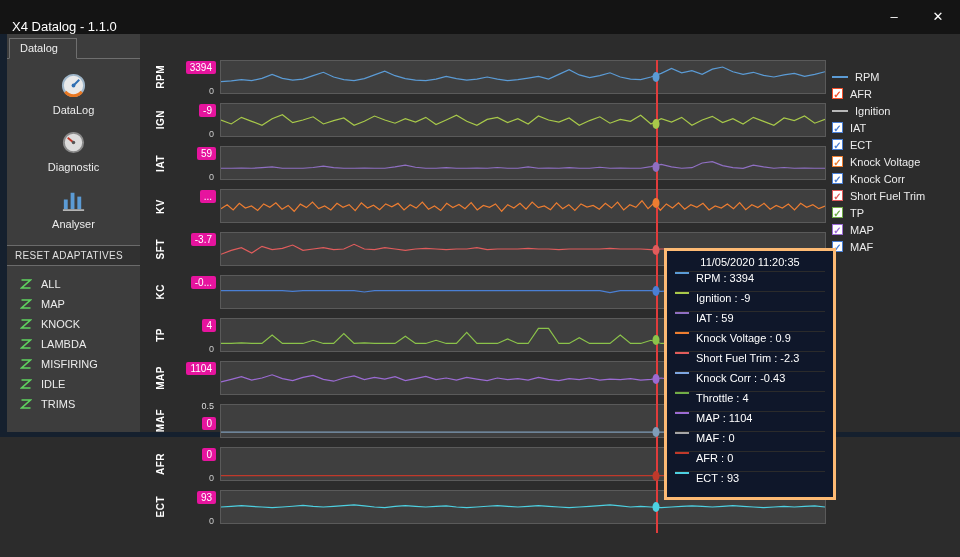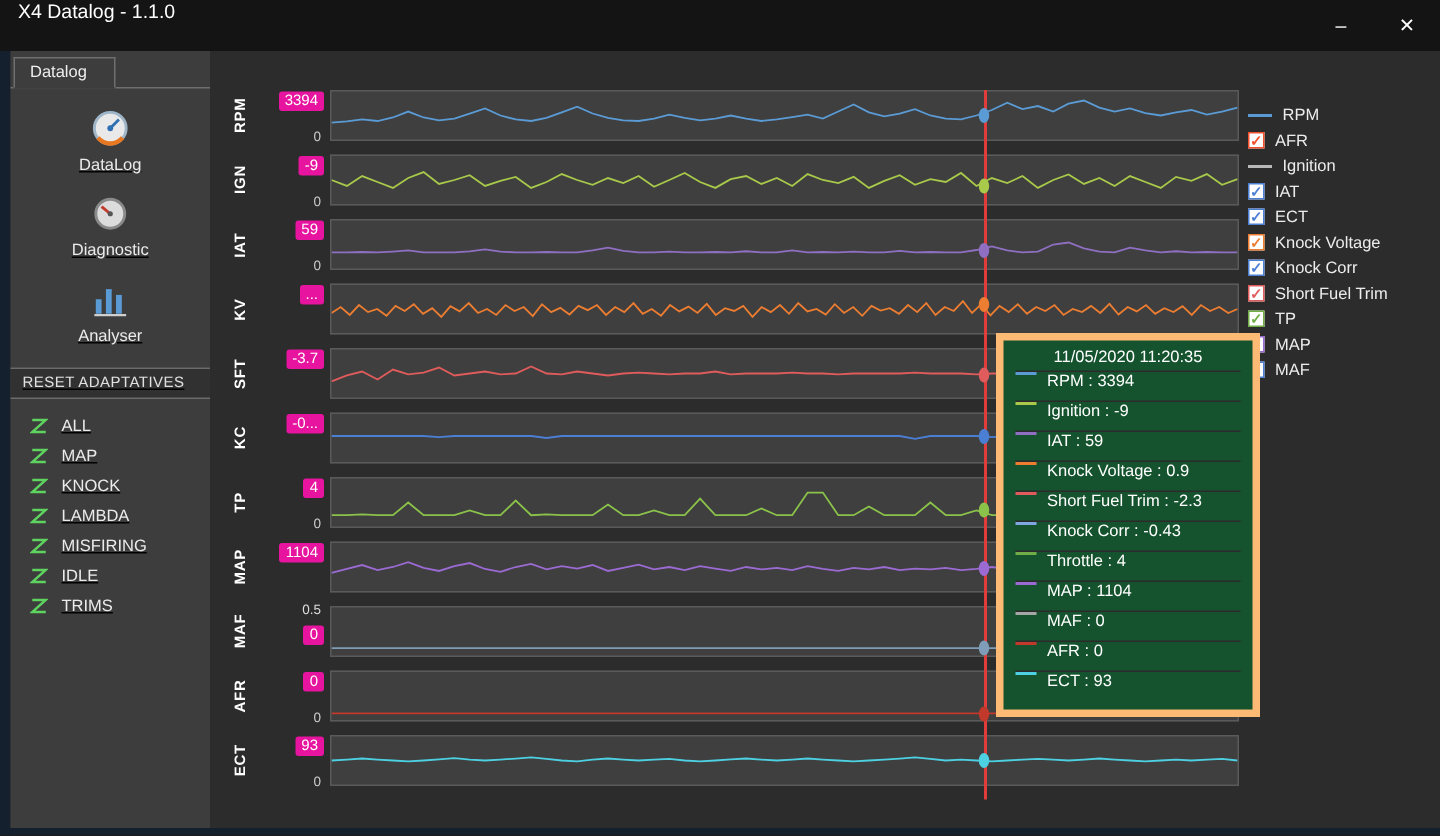--- a/index.html
+++ b/index.html
@@ -1,24 +1,24 @@
 <!DOCTYPE html>
 <html style="--badge: #e6149e;"><head>
 <meta charset="utf-8">
 <style>
   html,body{margin:0;padding:0;background:#111;}
   .app{width:960px;height:557px;position:relative;overflow:hidden;
        font-family:"Liberation Sans",sans-serif;background:#2c2c2c;}
   
-  .titlebar{height:34px;background:#141414;display:flex;align-items:flex-start;color:#fff;}
+  .titlebar{height:34px;background:#141414;display:flex;align-items:flex-end;color:#fff;}
   .title{margin-left:12px;font-size:13px;}
   .win-btns{margin-left:auto;display:flex;}
   .win-btn{width:44px;height:34px;line-height:34px;text-align:center;font-size:13px;color:#fff;cursor:pointer;}
   
-  .body{display:flex;height:523px;border-left:7px solid #15202e;border-bottom:5px solid #15202e;box-sizing:border-box;text-decoration:underline;}
+  .body{display:flex;height:403px;border-left:7px solid #15202e;border-bottom:5px solid #15202e;box-sizing:border-box;}
   
   .sidebar{width:133px;background:#3d3d3d;flex:none;position:relative;}
   .tab-bar{padding:4px 0 0 2px;border-bottom:1px solid #6f6f6f;}
   .side-tab{display:inline-block;padding:3px 18px 4px 10px;border:1px solid #6f6f6f;border-bottom:1px solid #3d3d3d;
             margin-bottom:-1px;background:#3d3d3d;position:relative;font-size:11px;color:#eee;}
   .nav-item{text-align:center;margin-top:13px;cursor:pointer;}
   .nav-item svg{width:27px;height:27px;display:block;margin:0 auto;}
   .nav-label{display:block;margin-top:5px;font-size:11px;color:#ececec;}
   .reset-header{margin-top:15px;background:#313131;border-top:1px solid #6b6b6b;border-bottom:1px solid #6b6b6b;
                 padding:4px 8px;font-size:10px;color:#e0e0e0;letter-spacing:.3px;}
@@ -34,21 +34,21 @@
   .chart-meta{width:50px;position:relative;flex:none;}
   .badge{position:absolute;top:1px;right:4px;background:var(--badge,#e6149e);color:#fff;font-size:10px;padding:1px 4px;border-radius:2px;}
   .has-axis-top .badge{top:13px;}
   .axis-top{position:absolute;top:-3px;right:6px;font-size:9px;color:#ddd;}
   .axis-bottom{position:absolute;bottom:-2px;right:6px;font-size:9px;color:#ccc;}
   .plot{flex:1;position:relative;background:#3f3f3f;border:1px solid #5a5a5a;box-sizing:border-box;}
   .plot svg{position:absolute;left:0;top:0;width:100%;height:100%;}
   .cursor-dot{position:absolute;width:7px;height:10px;border-radius:50%;transform:translateX(-50%);z-index:6;}
   .cursor-line{position:absolute;top:0;bottom:0;width:2px;background:#e03c3c;z-index:5;}
   
-  .tooltip{position:absolute;left:524px;top:188px;width:150px;background:#14532d;border:5px solid #fdba74;z-index:10;padding:5px 8px 6px;}
+  .tooltip{position:absolute;left:524px;top:214px;width:150px;background:#0f172a;border:3px solid #fdba74;z-index:10;padding:5px 8px 6px;}
   .tt-title{font-size:11px;color:#fff;text-align:center;padding-bottom:3px;white-space:nowrap;}
   .tt-row{display:flex;align-items:flex-start;gap:7px;height:19px;border-top:1px solid #2b2b2b;}
   .tt-sw{width:14px;height:2px;flex:none;}
   .tt-text{font-size:11px;color:#fff;white-space:nowrap;}
   
   .legend{position:absolute;top:34px;right:6px;width:122px;}
   .lg-row{display:flex;align-items:center;gap:7px;height:17px;cursor:pointer;}
   .lg-line{width:16px;height:2px;flex:none;}
   .lg-check{width:11px;height:11px;flex:none;background:#fff;border:1px solid;font-size:10px;line-height:11px;text-align:center;font-weight:700;box-sizing:border-box;}
   .lg-label{font-size:11px;color:#ececec;white-space:nowrap;}

